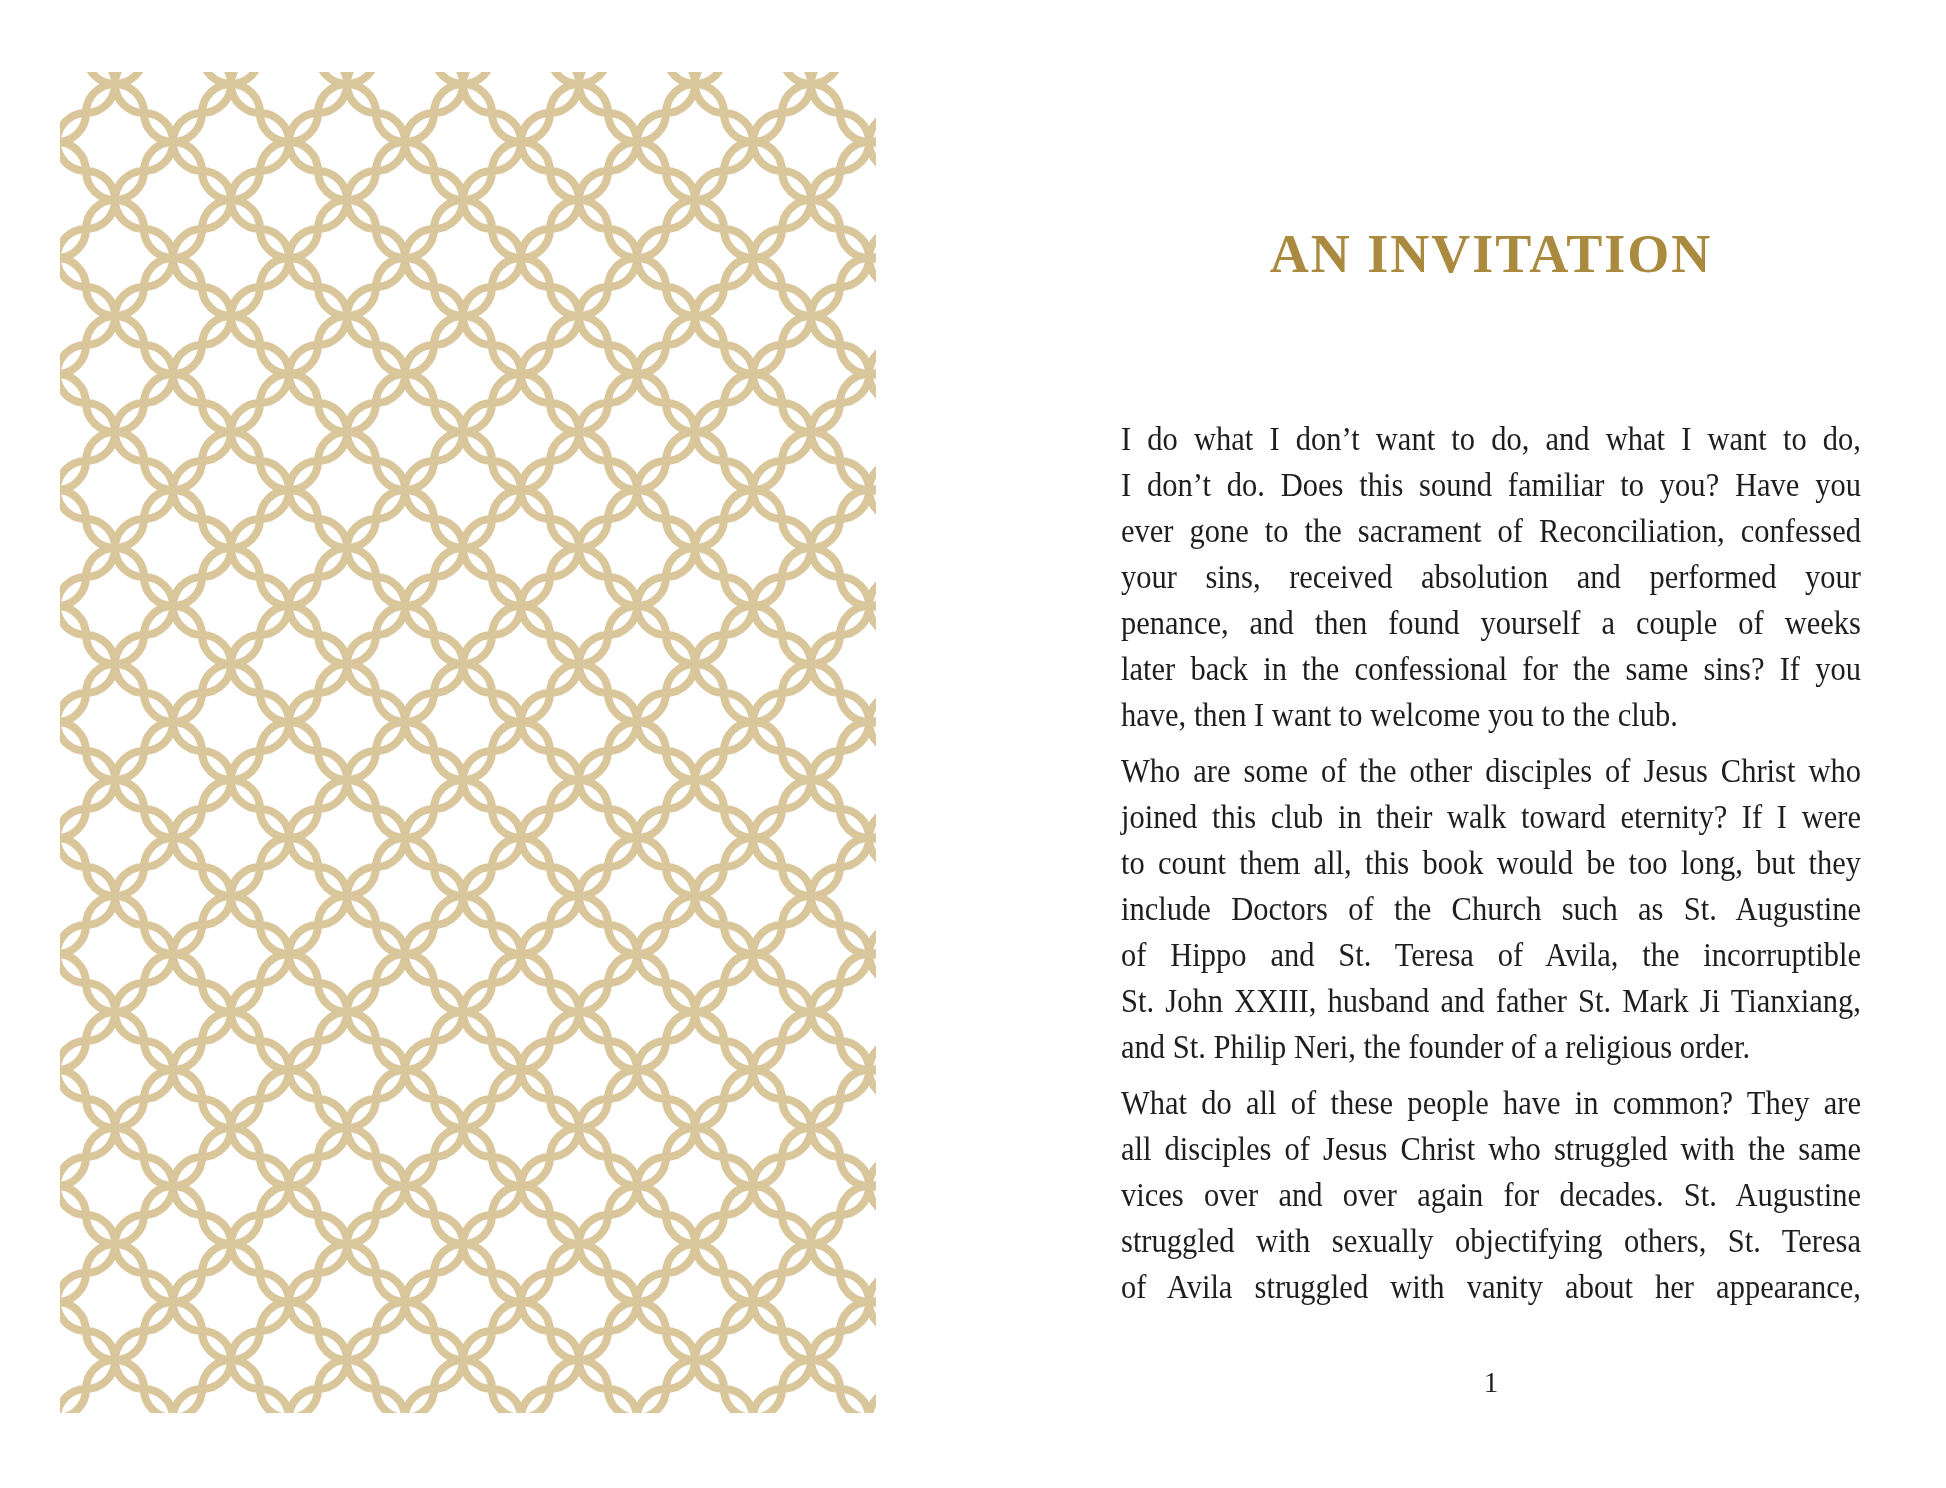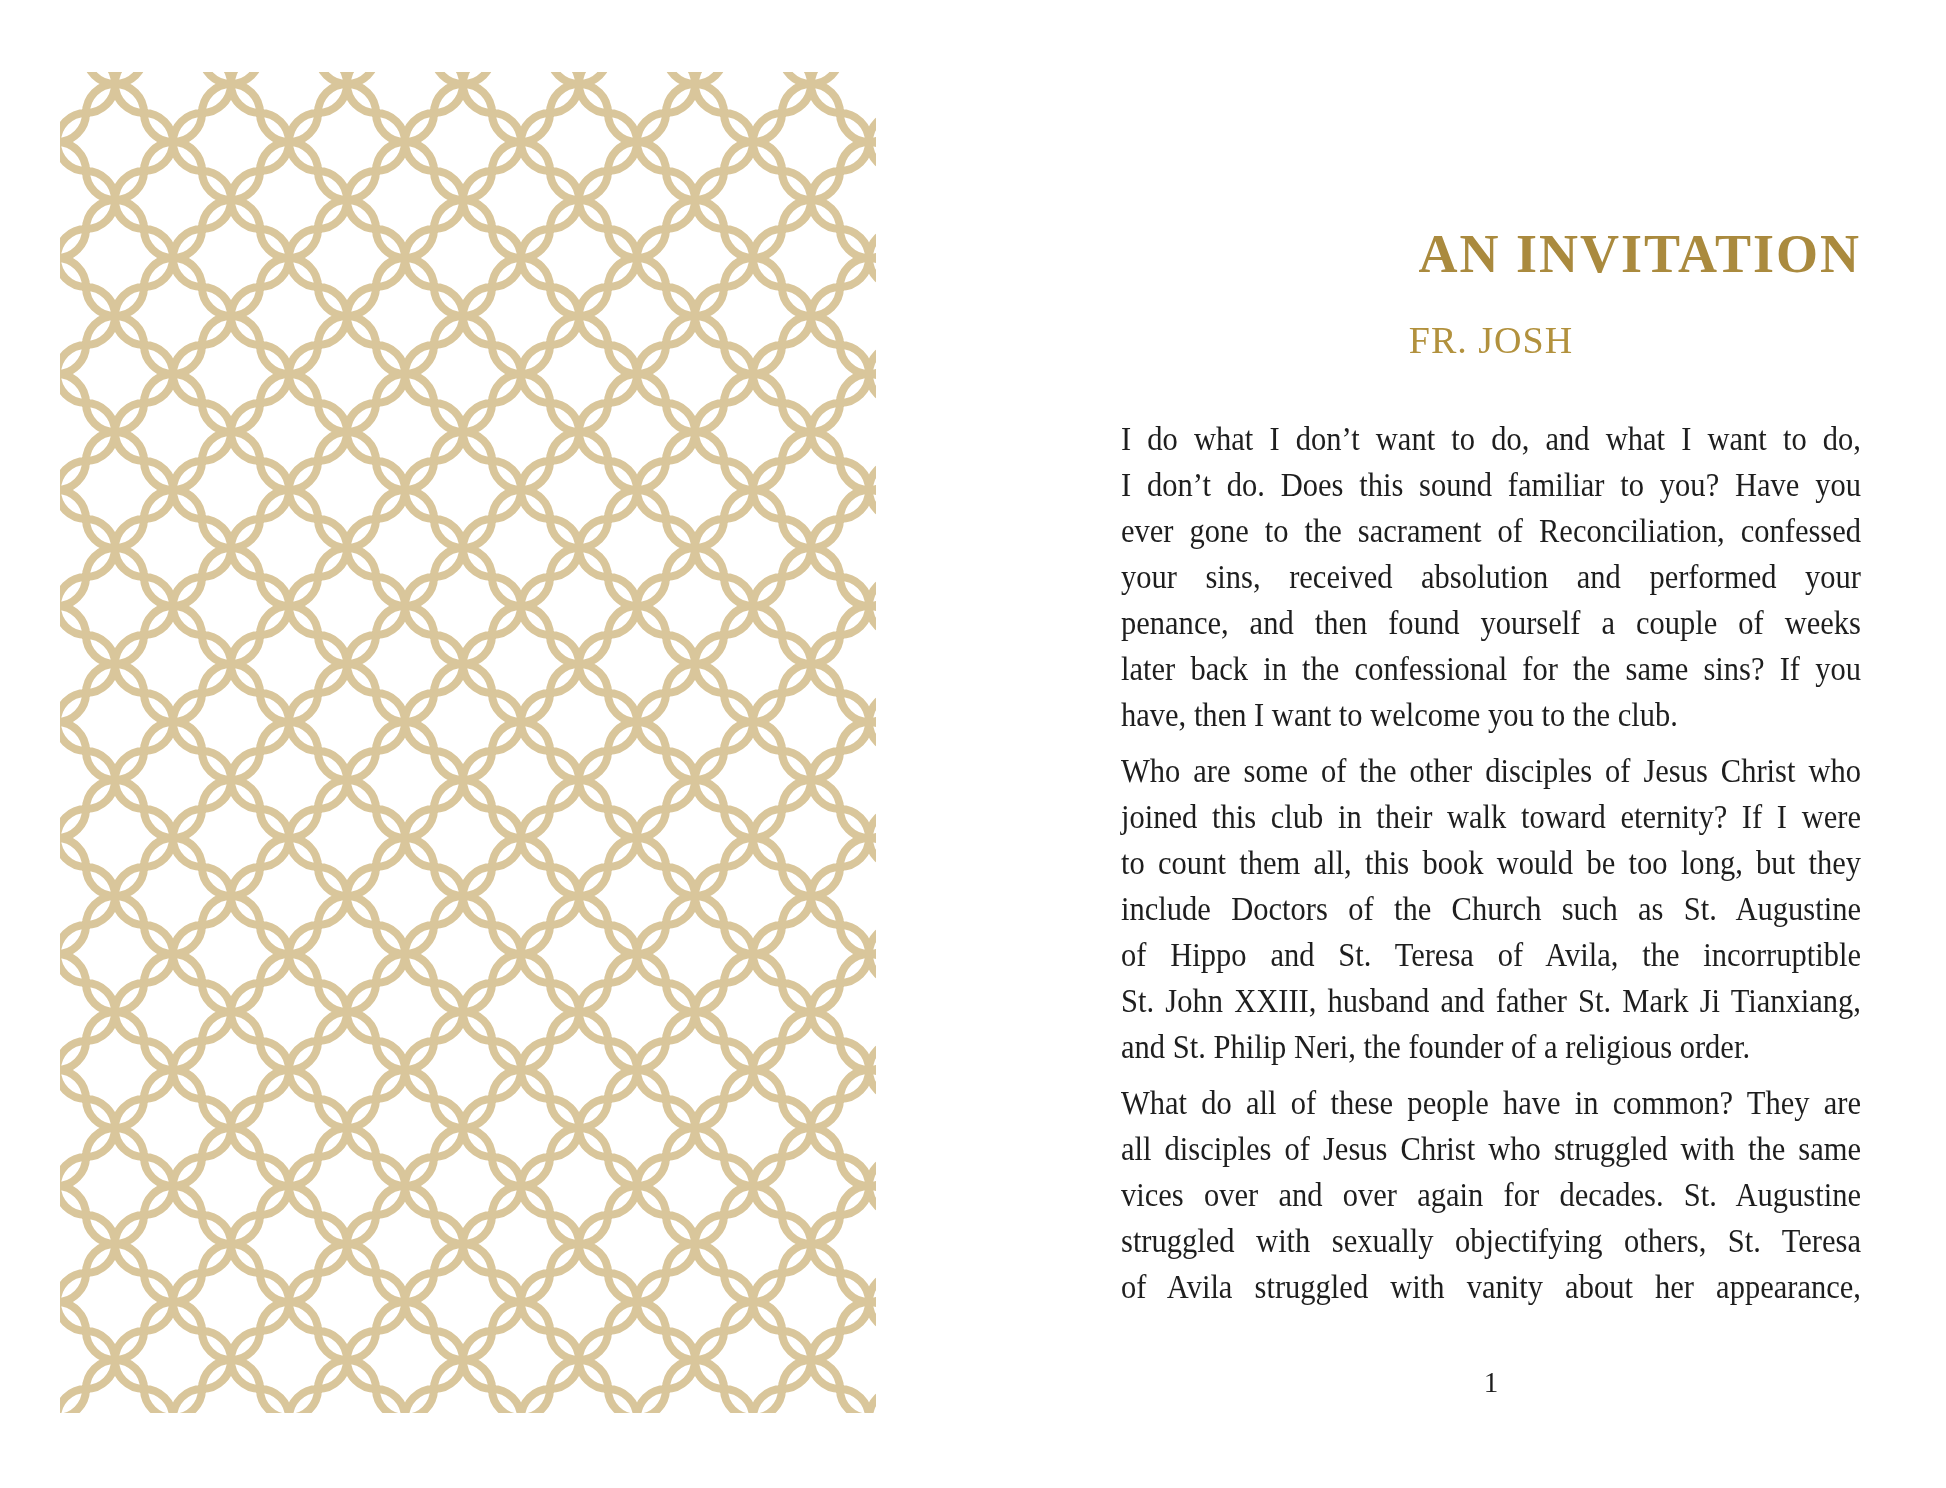--- a/index.html
+++ b/index.html
@@ -13,21 +13,21 @@
   
   .left-page{position:absolute;left:0;top:0;width:973px;height:1488px;}
   .trellis{
     position:absolute;left:60px;top:72px;width:816px;height:1341px;
   }
   .trellis g{stroke:var(--pattern_tan,#d9c69b);fill:none;}
   
   .right-page{position:absolute;left:973px;top:0;width:973px;height:1488px;}
   .chapter-title{
     position:absolute;left:148px;top:224px;width:740px;
-    text-align:right;font-weight:bold;font-size:54px;line-height:60px;
+    text-align:center;font-weight:bold;font-size:54px;line-height:60px;
     letter-spacing:2px;color:var(--title_gold,#aa8a3e);
     white-space:nowrap;
   }
   .chapter-author{
     position:absolute;left:148px;top:318px;width:740px;
     text-align:center;font-size:38px;line-height:44px;
     letter-spacing:1px;color:var(--author_gold,#b2913d);
     white-space:nowrap;
   }
   .body-text{
@@ -68,21 +68,20 @@
         </pattern>
       </defs>
       <rect width="816" height="1341" fill="url(#trellisPat)"></rect>
     </svg>
   </div>
 
   <div class="right-page">
 
     <div class="chapter-title">AN INVITATION</div>
 
-    <div class="chapter-author">FR. JOSH</div>
 
     <div class="body-text">
       <div class="para">
         <div class="tline">I do what I don’t want to do, and what I want to do,</div>
         <div class="tline">I don’t do. Does this sound familiar to you? Have you</div>
         <div class="tline">ever gone to the sacrament of Reconciliation, confessed</div>
         <div class="tline">your sins, received absolution and performed your</div>
         <div class="tline">penance, and then found yourself a couple of weeks</div>
         <div class="tline">later back in the confessional for the same sins? If you</div>
         <div class="tline last">have, then I want to welcome you to the club.</div>

